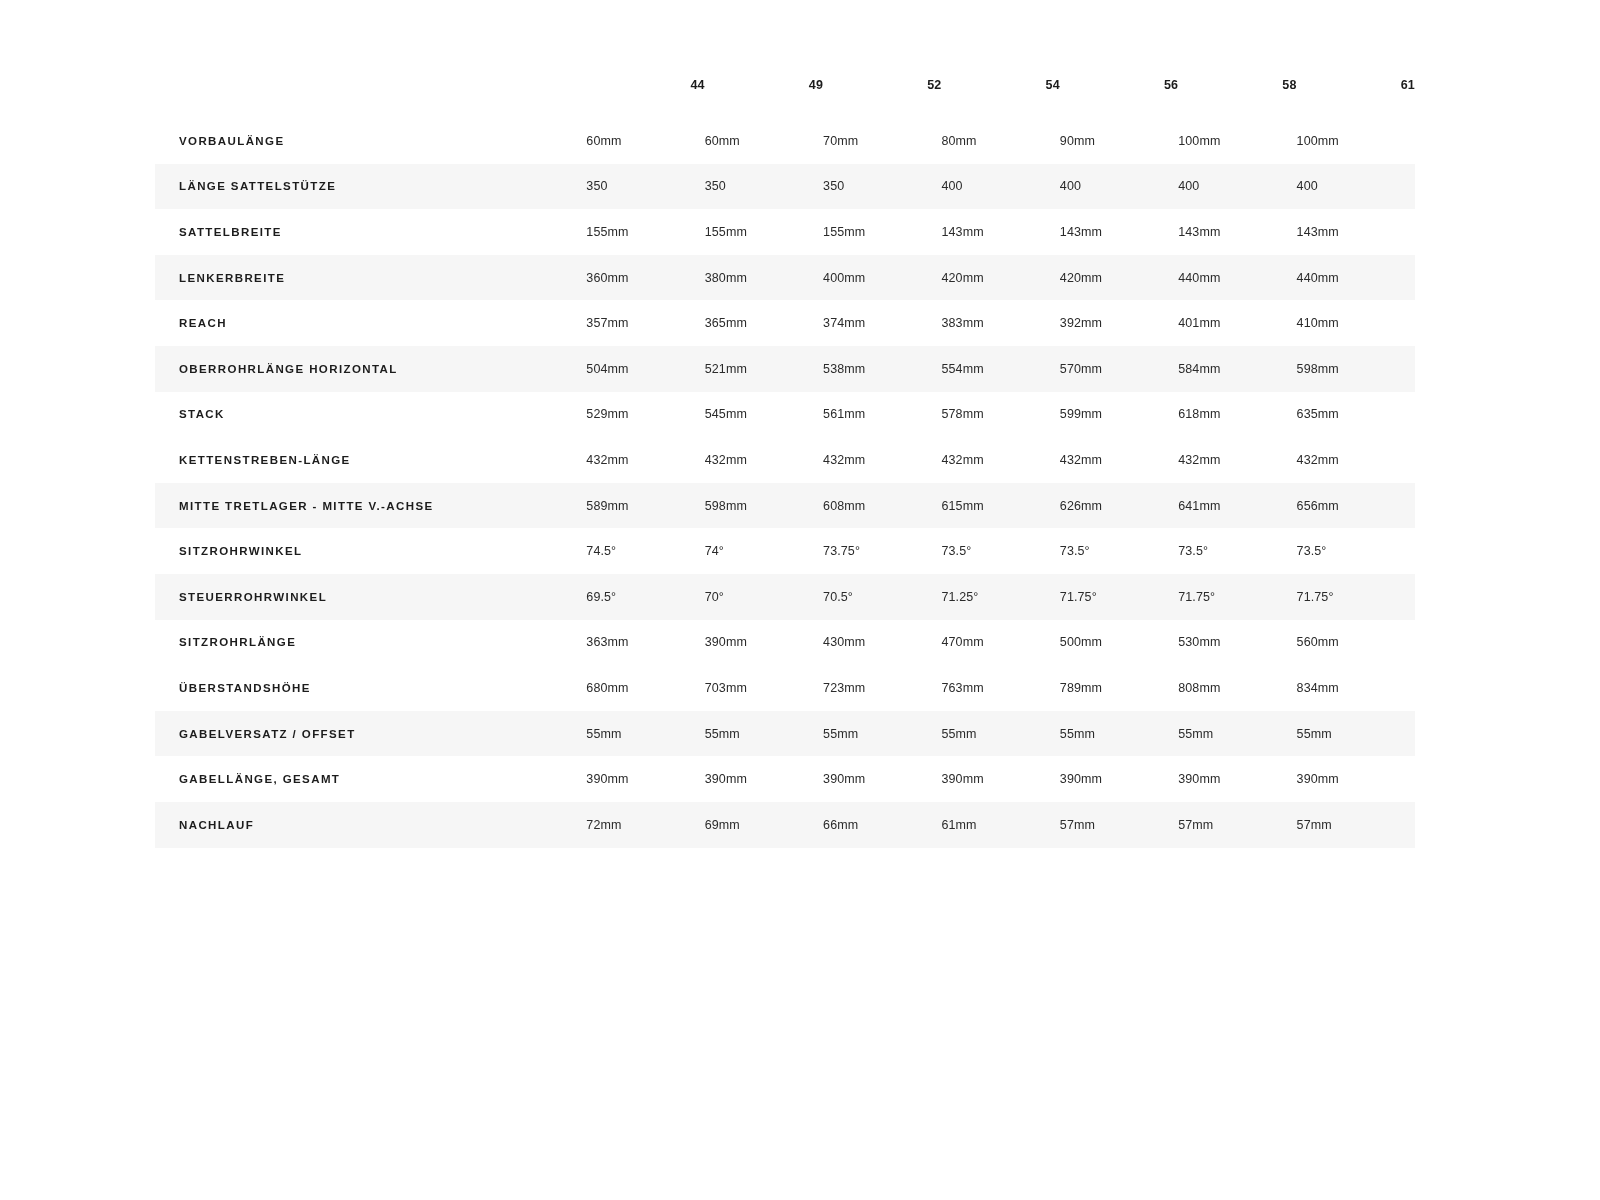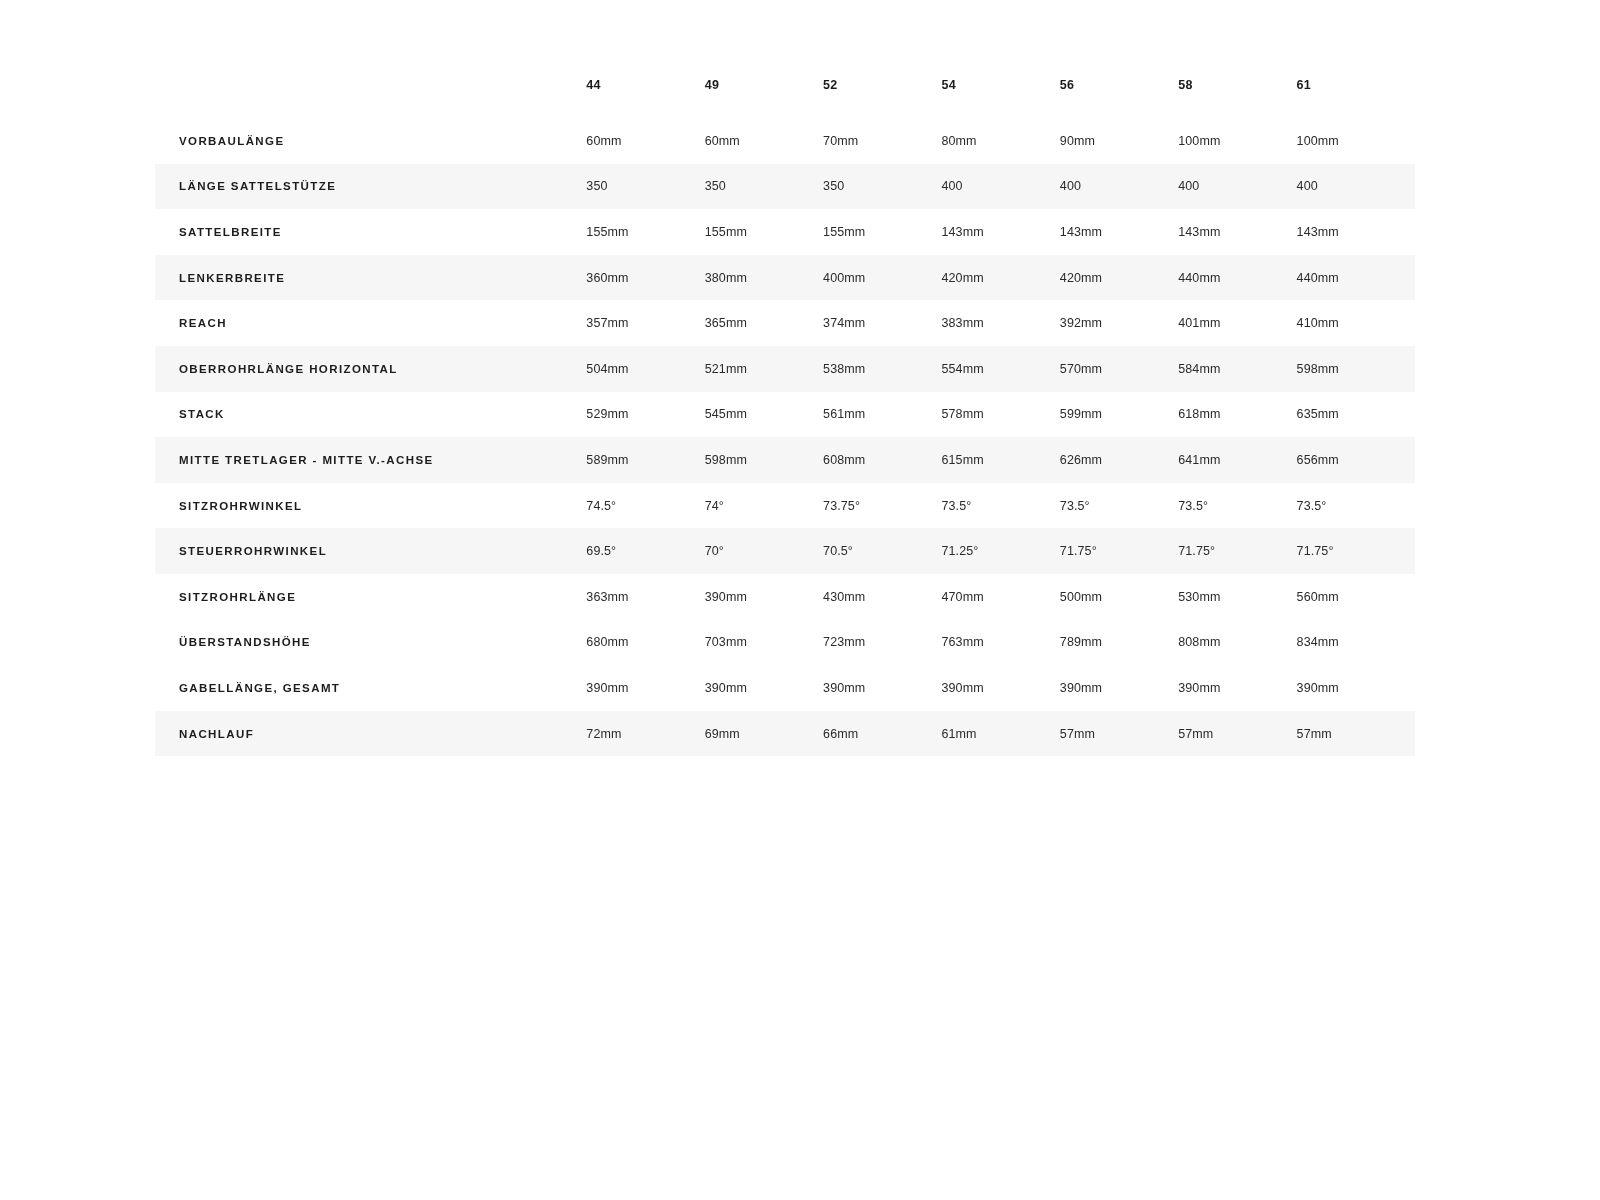--- a/index.html
+++ b/index.html
@@ -25,21 +25,21 @@
     left: 155px;
     top: 78px;
     width: 1260px;
     border-collapse: collapse;
     table-layout: fixed;
   }
   .geometry-table col.label-col { width: 430px; }
   .geometry-table col.size-col { width: 118px; }
 
   .geometry-table thead th {
-    text-align: left;
+    text-align: right;
     font-size: 12.5px;
     font-weight: 700;
     color: #1c1c1c;
     padding: 0 0 26px 0;
     letter-spacing: 0.2px;
     background: #ffffff;
     vertical-align: bottom;
   }
   .geometry-table thead th.label-head {
     padding-left: 24px;
@@ -164,20 +164,30 @@
       <tr class="row-even">
         <td class="row-label">STACK</td>
         <td class="value">529mm</td>
         <td class="value">545mm</td>
         <td class="value">561mm</td>
         <td class="value">578mm</td>
         <td class="value">599mm</td>
         <td class="value">618mm</td>
         <td class="value">635mm</td>
       </tr>
+      <tr class="row-even">
+        <td class="row-label">KETTENSTREBEN-LÄNGE</td>
+        <td class="value">432mm</td>
+        <td class="value">432mm</td>
+        <td class="value">432mm</td>
+        <td class="value">432mm</td>
+        <td class="value">432mm</td>
+        <td class="value">432mm</td>
+        <td class="value">432mm</td>
+      </tr>
       <tr class="row-odd">
         <td class="row-label">MITTE TRETLAGER - MITTE V.-ACHSE</td>
         <td class="value">589mm</td>
         <td class="value">598mm</td>
         <td class="value">608mm</td>
         <td class="value">615mm</td>
         <td class="value">626mm</td>
         <td class="value">641mm</td>
         <td class="value">656mm</td>
       </tr>
@@ -214,20 +224,30 @@
       <tr class="row-even">
         <td class="row-label">ÜBERSTANDSHÖHE</td>
         <td class="value">680mm</td>
         <td class="value">703mm</td>
         <td class="value">723mm</td>
         <td class="value">763mm</td>
         <td class="value">789mm</td>
         <td class="value">808mm</td>
         <td class="value">834mm</td>
       </tr>
+      <tr class="row-odd">
+        <td class="row-label">GABELVERSATZ / OFFSET</td>
+        <td class="value">55mm</td>
+        <td class="value">55mm</td>
+        <td class="value">55mm</td>
+        <td class="value">55mm</td>
+        <td class="value">55mm</td>
+        <td class="value">55mm</td>
+        <td class="value">55mm</td>
+      </tr>
       <tr class="row-even">
         <td class="row-label">GABELLÄNGE, GESAMT</td>
         <td class="value">390mm</td>
         <td class="value">390mm</td>
         <td class="value">390mm</td>
         <td class="value">390mm</td>
         <td class="value">390mm</td>
         <td class="value">390mm</td>
         <td class="value">390mm</td>
       </tr>

